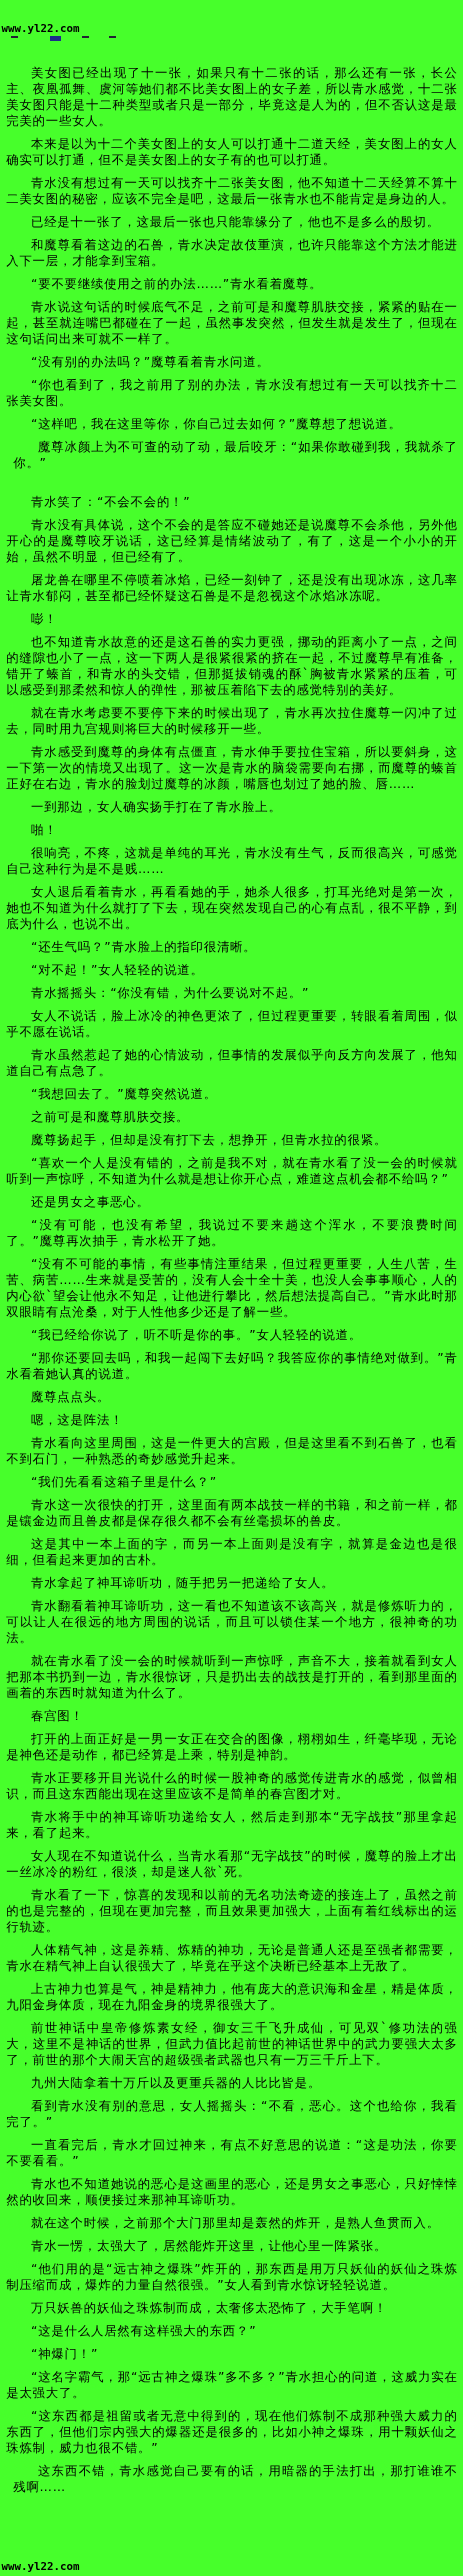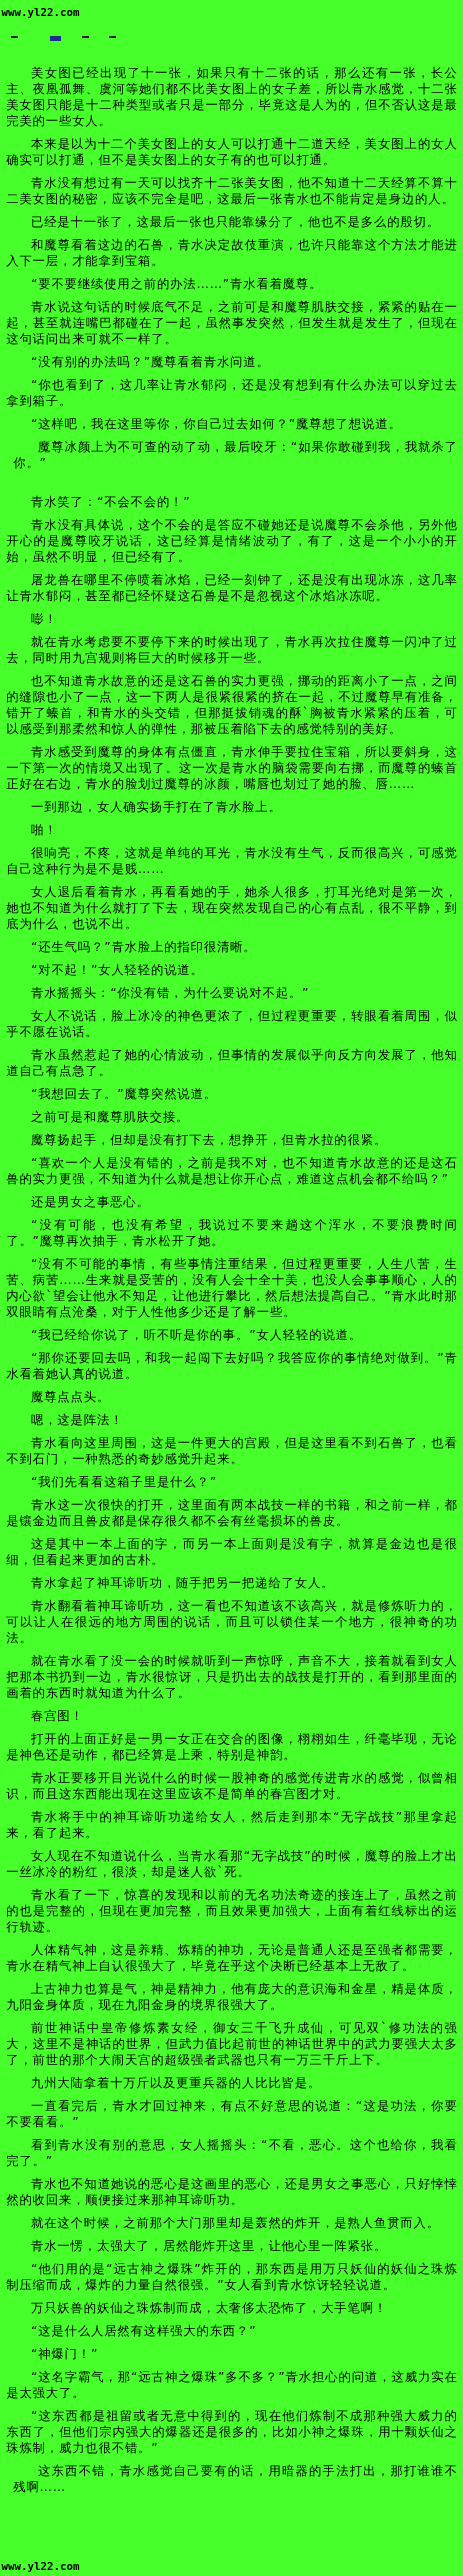--- a/index.html
+++ b/index.html
@@ -4,21 +4,21 @@
 <style>
   html,body{margin:0;padding:0;}
   body{
     width:464px;height:2576px;position:relative;overflow:hidden;
     background:#47ff2b;
     font-family:"DejaVu Sans",sans-serif;
   }
   .watermark{
     position:absolute;left:1.5px;
     font-family:"DejaVu Sans Mono",monospace;
-    font-size:10.8px;font-weight:bold;color:#000;letter-spacing:0px;
+    font-size:10.8px;font-weight:bold;color:#000;letter-spacing:0px;margin-top:16px;
   }
   .watermark.top{top:6.2px;}
   .watermark.bottom{bottom:3.1px;}
   .artifact-row{
     position:absolute;top:36px;left:10.8px;height:6.2px;width:155px;
   }
   .artifact-row span{display:inline-block;vertical-align:top;}
   .art-dash{width:7px;height:2.3px;background:#223;margin-right:0;}
   .art-dash.d1{margin-left:0;}
   .art-box{width:10.8px;height:5.4px;background:#1b2e8a;margin-left:32px;}
@@ -49,43 +49,43 @@
 
 <div class="novel">
     <p class="para">美女图已经出现了十一张，如果只有十二张的话，那么还有一张，长公主、夜凰孤舞、虞河等她们都不比美女图上的女子差，所以青水感觉，十二张美女图只能是十二种类型或者只是一部分，毕竟这是人为的，但不否认这是最完美的一些女人。</p>
     <p class="para">本来是以为十二个美女图上的女人可以打通十二道天经，美女图上的女人确实可以打通，但不是美女图上的女子有的也可以打通。</p>
     <p class="para">青水没有想过有一天可以找齐十二张美女图，他不知道十二天经算不算十二美女图的秘密，应该不完全是吧，这最后一张青水也不能肯定是身边的人。</p>
     <p class="para">已经是十一张了，这最后一张也只能靠缘分了，他也不是多么的殷切。</p>
     <p class="para">和魔尊看着这边的石兽，青水决定故伎重演，也许只能靠这个方法才能进入下一层，才能拿到宝箱。</p>
     <p class="para">“要不要继续使用之前的办法……”青水看着魔尊。</p>
     <p class="para">青水说这句话的时候底气不足，之前可是和魔尊肌肤交接，紧紧的贴在一起，甚至就连嘴巴都碰在了一起，虽然事发突然，但发生就是发生了，但现在这句话问出来可就不一样了。</p>
     <p class="para">“没有别的办法吗？”魔尊看着青水问道。</p>
-    <p class="para">“你也看到了，这几率让青水郁闷，还是没有想到有什么办法可以穿过去拿到箱子。</p>
+    <p class="para">“你也看到了，我之前用了别的办法，青水没有想过有一天可以找齐十二张美女图。</p>
     <p class="para">“这样吧，我在这里等你，你自己过去如何？”魔尊想了想说道。</p>
     <p class="para gap">魔尊冰颜上为不可查的动了动，最后咬牙：“如果你敢碰到我，我就杀了你。”</p>
     <p class="para">青水笑了：“不会不会的！”</p>
     <p class="para">青水没有具体说，这个不会的是答应不碰她还是说魔尊不会杀他，另外他开心的是魔尊咬牙说话，这已经算是情绪波动了，有了，这是一个小小的开始，虽然不明显，但已经有了。</p>
     <p class="para">屠龙兽在哪里不停喷着冰焰，已经一刻钟了，还是没有出现冰冻，这几率让青水郁闷，甚至都已经怀疑这石兽是不是忽视这个冰焰冰冻呢。</p>
     <p class="para">嘭！</p>
+    <p class="para">也不知道青水故意的还是这石兽的实力更强，挪动的距离小了一点，之间的缝隙也小了一点，这一下两人是很紧很紧的挤在一起，不过魔尊早有准备，错开了螓首，和青水的头交错，但那挺拔销魂的酥`胸被青水紧紧的压着，可以感受到那柔然和惊人的弹性，那被压着陷下去的感觉特别的美好。</p>
     <p class="para">就在青水考虑要不要停下来的时候出现了，青水再次拉住魔尊一闪冲了过去，同时用九宫规则将巨大的时候移开一些。</p>
-    <p class="para">也不知道青水故意的还是这石兽的实力更强，挪动的距离小了一点，之间的缝隙也小了一点，这一下两人是很紧很紧的挤在一起，不过魔尊早有准备，错开了螓首，和青水的头交错，但那挺拔销魂的酥`胸被青水紧紧的压着，可以感受到那柔然和惊人的弹性，那被压着陷下去的感觉特别的美好。</p>
     <p class="para">青水感受到魔尊的身体有点僵直，青水伸手要拉住宝箱，所以要斜身，这一下第一次的情境又出现了。这一次是青水的脑袋需要向右挪，而魔尊的螓首正好在右边，青水的脸划过魔尊的冰颜，嘴唇也划过了她的脸、唇……</p>
     <p class="para">一到那边，女人确实扬手打在了青水脸上。</p>
     <p class="para">啪！</p>
     <p class="para">很响亮，不疼，这就是单纯的耳光，青水没有生气，反而很高兴，可感觉自己这种行为是不是贱……</p>
     <p class="para">女人退后看着青水，再看看她的手，她杀人很多，打耳光绝对是第一次，她也不知道为什么就打了下去，现在突然发现自己的心有点乱，很不平静，到底为什么，也说不出。</p>
     <p class="para">“还生气吗？”青水脸上的指印很清晰。</p>
     <p class="para">“对不起！”女人轻轻的说道。</p>
     <p class="para">青水摇摇头：“你没有错，为什么要说对不起。”</p>
     <p class="para">女人不说话，脸上冰冷的神色更浓了，但过程更重要，转眼看着周围，似乎不愿在说话。</p>
     <p class="para">青水虽然惹起了她的心情波动，但事情的发展似乎向反方向发展了，他知道自己有点急了。</p>
     <p class="para">“我想回去了。”魔尊突然说道。</p>
     <p class="para">之前可是和魔尊肌肤交接。</p>
     <p class="para">魔尊扬起手，但却是没有打下去，想挣开，但青水拉的很紧。</p>
-    <p class="para">“喜欢一个人是没有错的，之前是我不对，也不知道青水故意的还是这石兽的实力更强，不知道为什么就是想让你开心点，难道这点机会都不给吗？”</p>
+    <p class="para">“喜欢一个人是没有错的，之前是我不对，就在青水看了没一会的时候就听到一声惊呼，不知道为什么就是想让你开心点，难道这点机会都不给吗？”</p>
     <p class="para">还是男女之事恶心。</p>
     <p class="para">“没有可能，也没有希望，我说过不要来趟这个浑水，不要浪费时间了。”魔尊再次抽手，青水松开了她。</p>
     <p class="para">“没有不可能的事情，有些事情注重结果，但过程更重要，人生八苦，生苦、病苦……生来就是受苦的，没有人会十全十美，也没人会事事顺心，人的内心欲`望会让他永不知足，让他进行攀比，然后想法提高自己。”青水此时那双眼睛有点沧桑，对于人性他多少还是了解一些。</p>
     <p class="para">“我已经给你说了，听不听是你的事。”女人轻轻的说道。</p>
     <p class="para">“那你还要回去吗，和我一起闯下去好吗？我答应你的事情绝对做到。”青水看着她认真的说道。</p>
     <p class="para">魔尊点点头。</p>
     <p class="para">嗯，这是阵法！</p>
     <p class="para">青水看向这里周围，这是一件更大的宫殿，但是这里看不到石兽了，也看不到石门，一种熟悉的奇妙感觉升起来。</p>
     <p class="para">“我们先看看这箱子里是什么？”</p>
     <p class="para">青水这一次很快的打开，这里面有两本战技一样的书籍，和之前一样，都是镶金边而且兽皮都是保存很久都不会有丝毫损坏的兽皮。</p>
@@ -96,22 +96,22 @@
     <p class="para">春宫图！</p>
     <p class="para">打开的上面正好是一男一女正在交合的图像，栩栩如生，纤毫毕现，无论是神色还是动作，都已经算是上乘，特别是神韵。</p>
     <p class="para">青水正要移开目光说什么的时候一股神奇的感觉传进青水的感觉，似曾相识，而且这东西能出现在这里应该不是简单的春宫图才对。</p>
     <p class="para">青水将手中的神耳谛听功递给女人，然后走到那本“无字战技”那里拿起来，看了起来。</p>
     <p class="para">女人现在不知道说什么，当青水看那“无字战技”的时候，魔尊的脸上才出一丝冰冷的粉红，很淡，却是迷人欲`死。</p>
     <p class="para">青水看了一下，惊喜的发现和以前的无名功法奇迹的接连上了，虽然之前的也是完整的，但现在更加完整，而且效果更加强大，上面有着红线标出的运行轨迹。</p>
     <p class="para">人体精气神，这是养精、炼精的神功，无论是普通人还是至强者都需要，青水在精气神上自认很强大了，毕竟在乎这个决断已经基本上无敌了。</p>
     <p class="para">上古神力也算是气，神是精神力，他有庞大的意识海和金星，精是体质，九阳金身体质，现在九阳金身的境界很强大了。</p>
     <p class="para">前世神话中皇帝修炼素女经，御女三千飞升成仙，可见双`修功法的强大，这里不是神话的世界，但武力值比起前世的神话世界中的武力要强大太多了，前世的那个大闹天宫的超级强者武器也只有一万三千斤上下。</p>
     <p class="para">九州大陆拿着十万斤以及更重兵器的人比比皆是。</p>
+    <p class="para">看到青水没有别的意思，女人摇摇头：“不看，恶心。这个也给你，我看完了。”</p>
     <p class="para">一直看完后，青水才回过神来，有点不好意思的说道：“这是功法，你要不要看看。”</p>
-    <p class="para">看到青水没有别的意思，女人摇摇头：“不看，恶心。这个也给你，我看完了。”</p>
     <p class="para">青水也不知道她说的恶心是这画里的恶心，还是男女之事恶心，只好悻悻然的收回来，顺便接过来那神耳谛听功。</p>
     <p class="para">就在这个时候，之前那个大门那里却是轰然的炸开，是熟人鱼贯而入。</p>
     <p class="para">青水一愣，太强大了，居然能炸开这里，让他心里一阵紧张。</p>
     <p class="para">“他们用的是“远古神之爆珠”炸开的，那东西是用万只妖仙的妖仙之珠炼制压缩而成，爆炸的力量自然很强。”女人看到青水惊讶轻轻说道。</p>
     <p class="para">万只妖兽的妖仙之珠炼制而成，太奢侈太恐怖了，大手笔啊！</p>
     <p class="para">“这是什么人居然有这样强大的东西？”</p>
     <p class="para">“神爆门！”</p>
     <p class="para">“这名字霸气，那“远古神之爆珠”多不多？”青水担心的问道，这威力实在是太强大了。</p>
     <p class="para">“这东西都是祖留或者无意中得到的，现在他们炼制不成那种强大威力的东西了，但他们宗内强大的爆器还是很多的，比如小神之爆珠，用十颗妖仙之珠炼制，威力也很不错。”</p>
     <p class="para gap">这东西不错，青水感觉自己要有的话，用暗器的手法打出，那打谁谁不残啊……</p>

